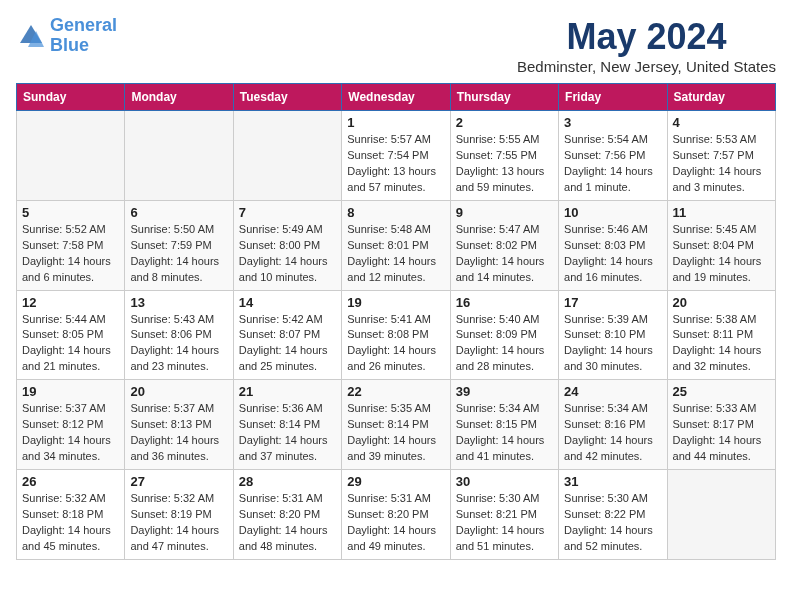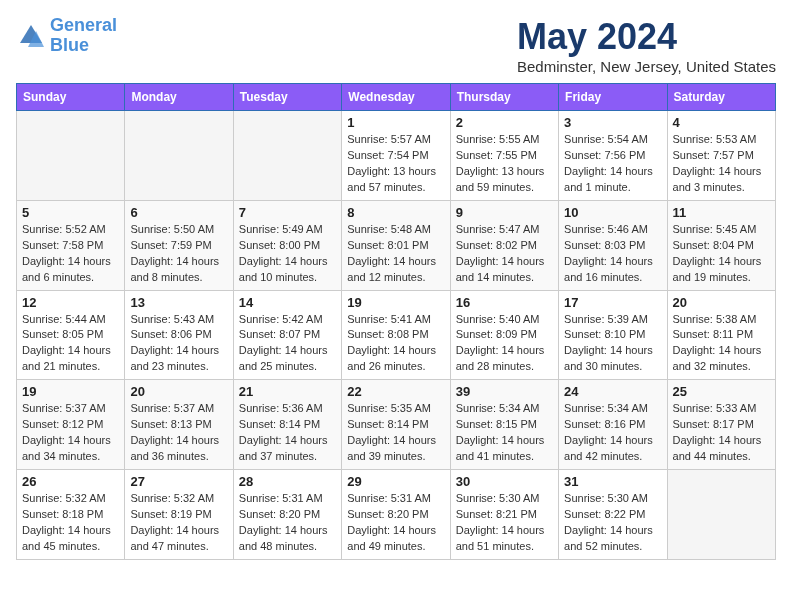--- a/index.html
+++ b/index.html
@@ -29,38 +29,38 @@
     .logo-text span {
       color: #4a90d9;
       margin-top: 29px;
     }
     .logo-icon {
       width: 30px;
       height: 30px;
       margin-right: 4px;
     }
     .title-area {
-      text-align: left;
+      text-align: center;
     }
     .month-title {
       font-size: 36px;
       font-weight: bold;
       color: #1a3a6b;
     }
     .location-title {
       font-size: 15px;
       color: #333;
     }
     .calendar {
       width: 100%;
       border-collapse: collapse;
       font-size: 11px;
     }
     .calendar th {
-      background-color: #8b5cf6;
+      background-color: #be185d;
       color: #fff;
       text-align: left;
       padding: 6px 6px;
       font-size: 12px;
       font-weight: bold;
       border: 1px solid #2e6db4;
     }
     .calendar td {
       border: 1px solid #ccc;
       vertical-align: top;

